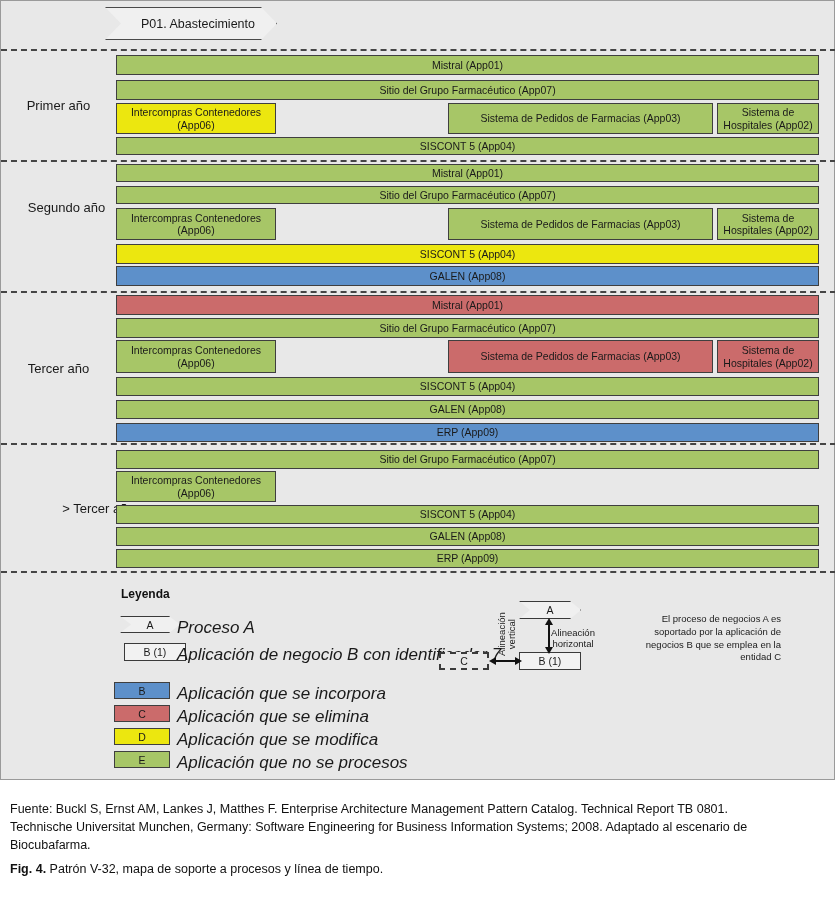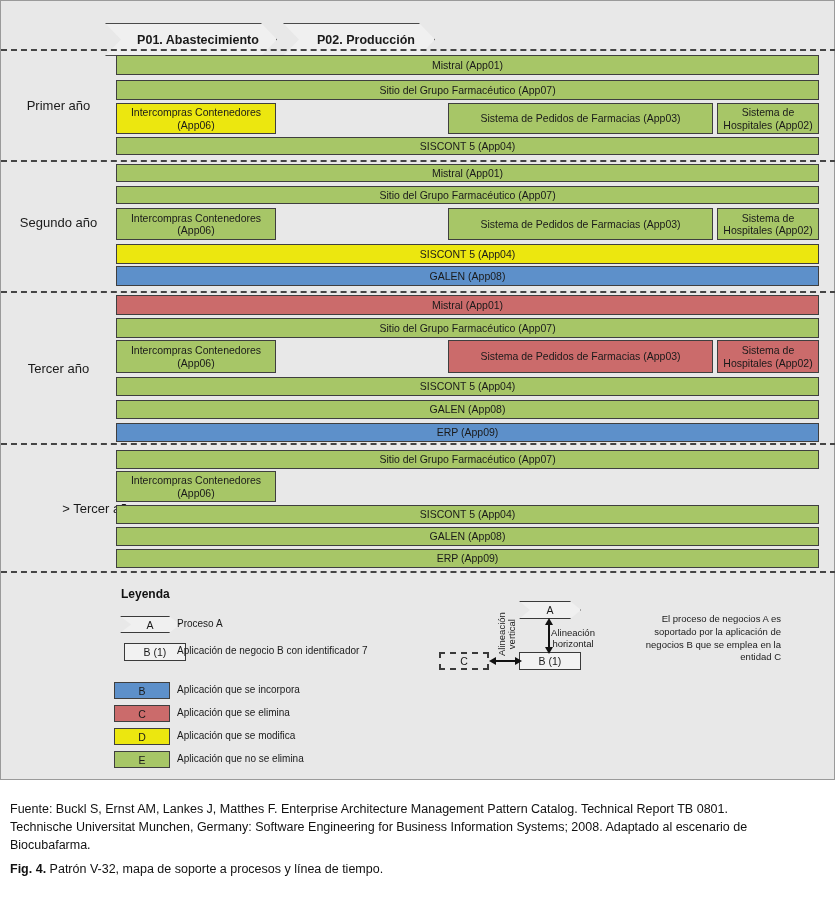--- a/index.html
+++ b/index.html
@@ -5,21 +5,21 @@
   html,body{margin:0;padding:0;background:#ffffff;}
   body{font-family:"Liberation Sans","DejaVu Sans",sans-serif;}
 
   #page{position:relative;width:835px;height:898px;overflow:hidden;background:#ffffff;}
 
   
   #diagram{position:absolute;left:0;top:0;width:835px;height:780px;
            background:#e8e8e8;border:1px solid #9a9a9a;box-sizing:border-box;}
 
   
-  .chev-band{position:absolute;left:0;top:16px;width:826px;height:45px;font-weight:bold;}
+  .chev-band{position:absolute;left:0;top:0;width:826px;height:45px;}
   .chev{position:absolute;top:6px;height:33px;background:#f0f0f0;
         border:1px solid #4a4a4a;box-sizing:border-box;
         display:flex;align-items:center;justify-content:center;
         font-size:12.5px;color:#1a1a1a;white-space:nowrap;
         clip-path:polygon(0 0, calc(100% - 16px) 0, 100% 50%, calc(100% - 16px) 100%, 0 100%, 16px 50%);
         padding-left:14px;}
 
   
   .sep{position:absolute;left:0;width:835px;height:0;
        border-top:2px dashed #454545;}
@@ -34,21 +34,21 @@
           display:flex;align-items:center;justify-content:center;
           text-align:center;font-size:10.5px;line-height:1.15;
           color:#1a1a1a;overflow:hidden;padding:0 2px;}
   .c-green {background:#a7c667;}
   .c-yellow{background:#ece70f;}
   .c-blue  {background:#5d90ca;}
   .c-red   {background:#cb6b6b;}
 
   
   .lg-title{position:absolute;font-size:12px;font-weight:bold;color:#111;}
-  .lg-text{position:absolute;font-size:10px;color:#1a1a1a;white-space:nowrap;}
+  .lg-text{position:absolute;font-size:17px;color:#1a1a1a;white-space:nowrap;font-style:italic;}
   .lg-swatch{position:absolute;box-sizing:border-box;border:1px solid #3f3f3f;
              display:flex;align-items:center;justify-content:center;
              font-size:10.5px;color:#1a1a1a;}
   .lg-chev{position:absolute;box-sizing:border-box;background:#f0f0f0;
            border:1px solid #3a3a3a;display:flex;align-items:center;
            justify-content:center;font-size:10.5px;color:#1a1a1a;
            clip-path:polygon(0 0, calc(100% - 11px) 0, 100% 50%, calc(100% - 11px) 100%, 0 100%, 11px 50%);}
   .lg-box{position:absolute;box-sizing:border-box;background:#f2f2f2;
           border:1px solid #3a3a3a;display:flex;align-items:center;
           justify-content:center;font-size:10.5px;color:#1a1a1a;}
@@ -69,34 +69,33 @@
 </style>
 </head>
 <body>
 
 <div id="page">
 
   <div id="diagram">
 
     <div class="chev-band" id="chev-band">
         <div class="chev" style="left: 104px; width: 172px;">P01. Abastecimiento</div>
-        <div class="chev" style="left: 282px; width: 152px;">P02. Producción</div>
       </div>
 
     <div id="rows-layer">
         <div class="sep" style="top: 48px;"></div>
         <div class="yearlabel" style="top: 97px;">Primer año</div>
         <div class="appbar c-green" style="left: 115px; top: 54px; width: 703px; height: 20px;">Mistral (App01)</div>
         <div class="appbar c-green" style="left: 115px; top: 79px; width: 703px; height: 20px;">Sitio del Grupo Farmacéutico (App07)</div>
         <div class="appbar c-yellow" style="left: 115px; top: 102px; width: 160px; height: 31px;">Intercompras Contenedores (App06)</div>
         <div class="appbar c-green" style="left: 447px; top: 102px; width: 265px; height: 31px;">Sistema de Pedidos de Farmacias (App03)</div>
         <div class="appbar c-green" style="left: 716px; top: 102px; width: 102px; height: 31px;">Sistema de Hospitales  (App02)</div>
         <div class="appbar c-green" style="left: 115px; top: 136px; width: 703px; height: 18px;">SISCONT 5 (App04)</div>
         <div class="sep" style="top: 159px;"></div>
-        <div class="yearlabel" style="top: 214px;">Segundo año</div>
+        <div class="yearlabel" style="top: 199px; padding-left: 8px;">Segundo año</div>
         <div class="appbar c-green" style="left: 115px; top: 163px; width: 703px; height: 18px;">Mistral (App01)</div>
         <div class="appbar c-green" style="left: 115px; top: 185px; width: 703px; height: 18px;">Sitio del Grupo Farmacéutico (App07)</div>
         <div class="appbar c-green" style="left: 115px; top: 207px; width: 160px; height: 32px;">Intercompras Contenedores (App06)</div>
         <div class="appbar c-green" style="left: 447px; top: 207px; width: 265px; height: 32px;">Sistema de Pedidos de Farmacias (App03)</div>
         <div class="appbar c-green" style="left: 716px; top: 207px; width: 102px; height: 32px;">Sistema de Hospitales  (App02)</div>
         <div class="appbar c-yellow" style="left: 115px; top: 243px; width: 703px; height: 20px;">SISCONT 5 (App04)</div>
         <div class="appbar c-blue" style="left: 115px; top: 265px; width: 703px; height: 20px;">GALEN (App08)</div>
         <div class="sep" style="top: 290px;"></div>
         <div class="yearlabel" style="top: 360px;">Tercer año</div>
         <div class="appbar c-red" style="left: 115px; top: 294px; width: 703px; height: 20px;">Mistral (App01)</div>
@@ -128,21 +127,21 @@
       <div class="lg-text" style="left:176px;top:644px;">Aplicación de negocio B con identificador 7</div>
 
       <div id="legend-items">
           <div class="lg-swatch c-blue" style="left: 113px; top: 681px; width: 56px; height: 17px;">B</div>
           <div class="lg-text" style="left: 176px; top: 683px;">Aplicación que se incorpora</div>
           <div class="lg-swatch c-red" style="left: 113px; top: 704px; width: 56px; height: 17px;">C</div>
           <div class="lg-text" style="left: 176px; top: 706px;">Aplicación que se elimina</div>
           <div class="lg-swatch c-yellow" style="left: 113px; top: 727px; width: 56px; height: 17px;">D</div>
           <div class="lg-text" style="left: 176px; top: 729px;">Aplicación que se modifica</div>
           <div class="lg-swatch c-green" style="left: 113px; top: 750px; width: 56px; height: 17px;">E</div>
-          <div class="lg-text" style="left: 176px; top: 752px;">Aplicación que no se elimina</div>
+          <div class="lg-text" style="left: 176px; top: 752px;">Aplicación que no se procesos</div>
         </div>
 
       <div class="lg-chev" style="left:518px;top:600px;width:62px;height:18px;">A</div>
 
       <div class="lg-box" style="left:518px;top:651px;width:62px;height:18px;">B (1)</div>
 
       <div class="lg-dashbox" style="left:438px;top:651px;width:50px;height:18px;border-color:#3a3a3a;background:#e8e8e8;">C</div>
 
       <svg style="position:absolute;left:541px;top:617px;width:14px;height:36px;" viewBox="0 0 14 36">
         <line x1="7" y1="5" x2="7" y2="31" stroke="#111" stroke-width="2"></line>

